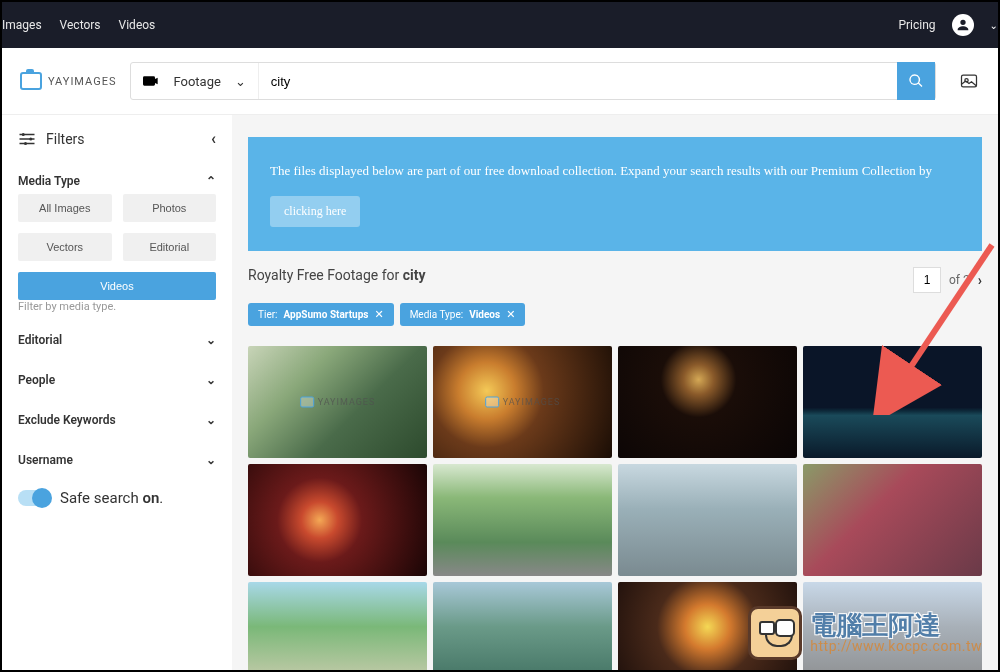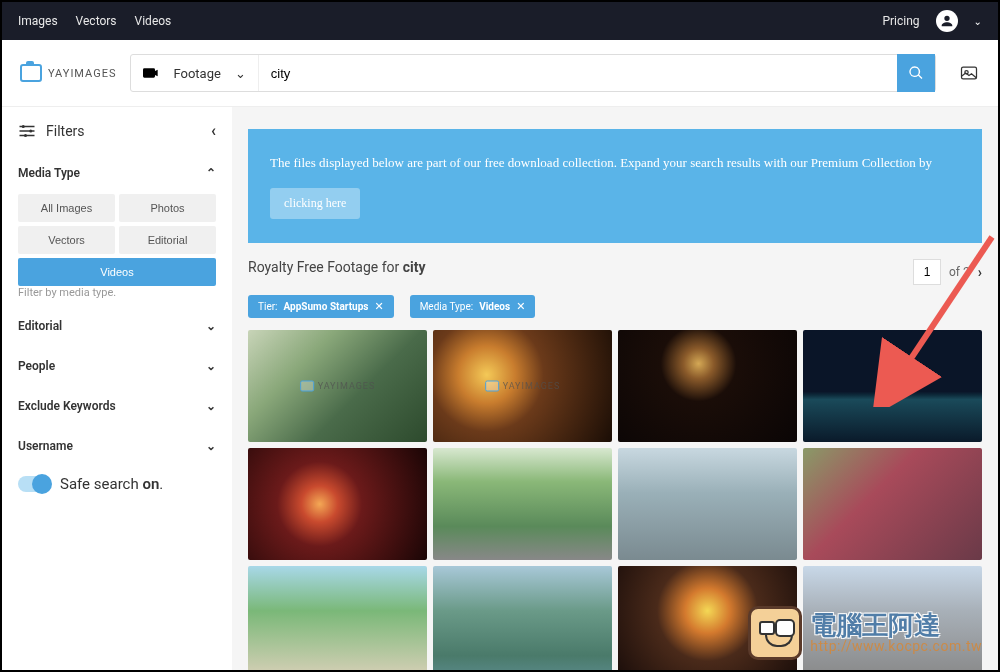--- a/index.html
+++ b/index.html
@@ -1,18 +1,18 @@
 <!DOCTYPE html>
 <html><head>
 <meta charset="utf-8">
 <style>
 * { margin: 0; padding: 0; box-sizing: border-box; }
 body { font-family: -apple-system, BlinkMacSystemFont, "Segoe UI", Roboto, Arial, sans-serif; font-size: 13px; color: #333; background: #fff; width: 1000px; height: 672px; overflow: hidden; border: 2px solid #000; }
 
-.topbar { background: #1a1d29; color: #fff; height: 38px; display: flex; align-items: center; justify-content: space-between; padding: 0 16px; }
+.topbar { background: #1a1d29; color: #fff; height: 46px; display: flex; align-items: center; justify-content: space-between; padding: 0 0; }
 .topbar-left { display: flex; gap: 18px; }
 .topbar-left a { color: #e8e8e8; text-decoration: none; font-size: 12px; }
 .topbar-right { display: flex; align-items: center; gap: 16px; }
 .topbar-right .pricing { color: #e8e8e8; font-size: 12px; }
 .user-icon { width: 22px; height: 22px; background: #fff; border-radius: 50%; display: flex; align-items: center; justify-content: center; }
 .user-icon svg { width: 16px; height: 16px; fill: #1a1d29; }
 .chev { font-size: 10px; color: #fff; }
 
 .searchbar-row { display: flex; align-items: center; padding: 14px 18px; gap: 14px; border-bottom: 1px solid #eee; }
 .logo { display: flex; align-items: center; gap: 6px; font-size: 11px; letter-spacing: 1px; color: #555; }
@@ -31,21 +31,21 @@
 
 .sidebar { width: 230px; padding: 14px 16px; overflow-y: auto; }
 .sidebar-header { display: flex; align-items: center; justify-content: space-between; margin-bottom: 20px; }
 .filters-title { display: flex; align-items: center; gap: 10px; font-size: 14px; font-weight: 400; }
 .filters-title svg { width: 18px; height: 14px; }
 .collapse-btn { font-size: 16px; cursor: pointer; font-weight: bold; }
 
 .filter-section { margin-bottom: 14px; }
 .filter-head { display: flex; justify-content: space-between; align-items: center; font-size: 12px; font-weight: 600; cursor: pointer; padding: 6px 0; }
 .filter-head .arrow { font-size: 12px; }
-.media-grid { display: grid; grid-template-columns: 1fr 1fr; gap: 4px; margin-top: 8px; }
+.media-grid { display: grid; grid-template-columns: 1fr 1fr; gap: 11px; }
 .media-btn { background: #f0f0f0; border: none; padding: 8px 4px; font-size: 11px; color: #555; cursor: pointer; border-radius: 2px; }
 .media-btn.active { background: #4aa3df; color: #fff; }
 .media-btn.full { grid-column: 1 / -1; }
 .filter-hint { font-size: 11px; color: #999; margin-top: 0; }
 
 .safe-search { display: flex; align-items: center; gap: 10px; margin-top: 16px; }
 .toggle { width: 32px; height: 16px; background: #b8dff5; border-radius: 10px; position: relative; cursor: pointer; }
 .toggle::after { content: ""; position: absolute; right: -2px; top: -2px; width: 20px; height: 20px; background: #4aa3df; border-radius: 50%; }
 .safe-label { font-size: 15px; }
 .safe-label b { font-weight: 600; }
@@ -55,21 +55,21 @@
 .banner-btn { display: inline-block; background: rgba(255,255,255,0.35); color: #fff; padding: 6px 14px; border-radius: 3px; margin-top: 14px; font-size: 12px; }
 
 .results-head { display: flex; justify-content: space-between; align-items: flex-start; padding: 0 16px; margin-bottom: 10px; }
 .results-title { font-size: 14px; color: #444; }
 .results-title b { font-weight: 700; }
 .pager { display: flex; align-items: center; gap: 8px; }
 .page-input { width: 28px; height: 26px; border: 1px solid #ddd; text-align: center; font-size: 12px; }
 .page-total { font-size: 12px; color: #666; }
 .page-next { font-size: 14px; cursor: pointer; font-weight: bold; }
 
-.chips { display: flex; gap: 16px; padding: 0 16px; margin-bottom: 12px; }
+.chips { display: flex; gap: 6px; padding: 0 16px; margin-bottom: 20px; }
 .chip { background: #4aa3df; color: #fff; font-size: 10px; padding: 5px 10px; border-radius: 3px; display: flex; align-items: center; gap: 6px; }
 .chip .x { font-size: 11px; cursor: pointer; }
 
 .grid { display: grid; grid-template-columns: repeat(4, 1fr); gap: 6px; padding: 0 16px 16px 16px; }
 .thumb { aspect-ratio: 16/10; background: #888; border-radius: 2px; overflow: hidden; position: relative; }
 
 
 .t1 { background: linear-gradient(135deg,#c8d4b8 0%,#8aa87a 30%,#4a6b4a 60%,#2d4a2d 100%);} 
 .t2 { background: radial-gradient(circle at 30% 40%,#f4c957 0%,#c97d2e 20%,#6b3a1a 40%,#1a0d05 100%);} 
 .t3 { background: radial-gradient(circle at 45% 30%,#d4a855 0%,#8a5a2a 12%,#1a0d08 30%,#0a0505 100%);} 

